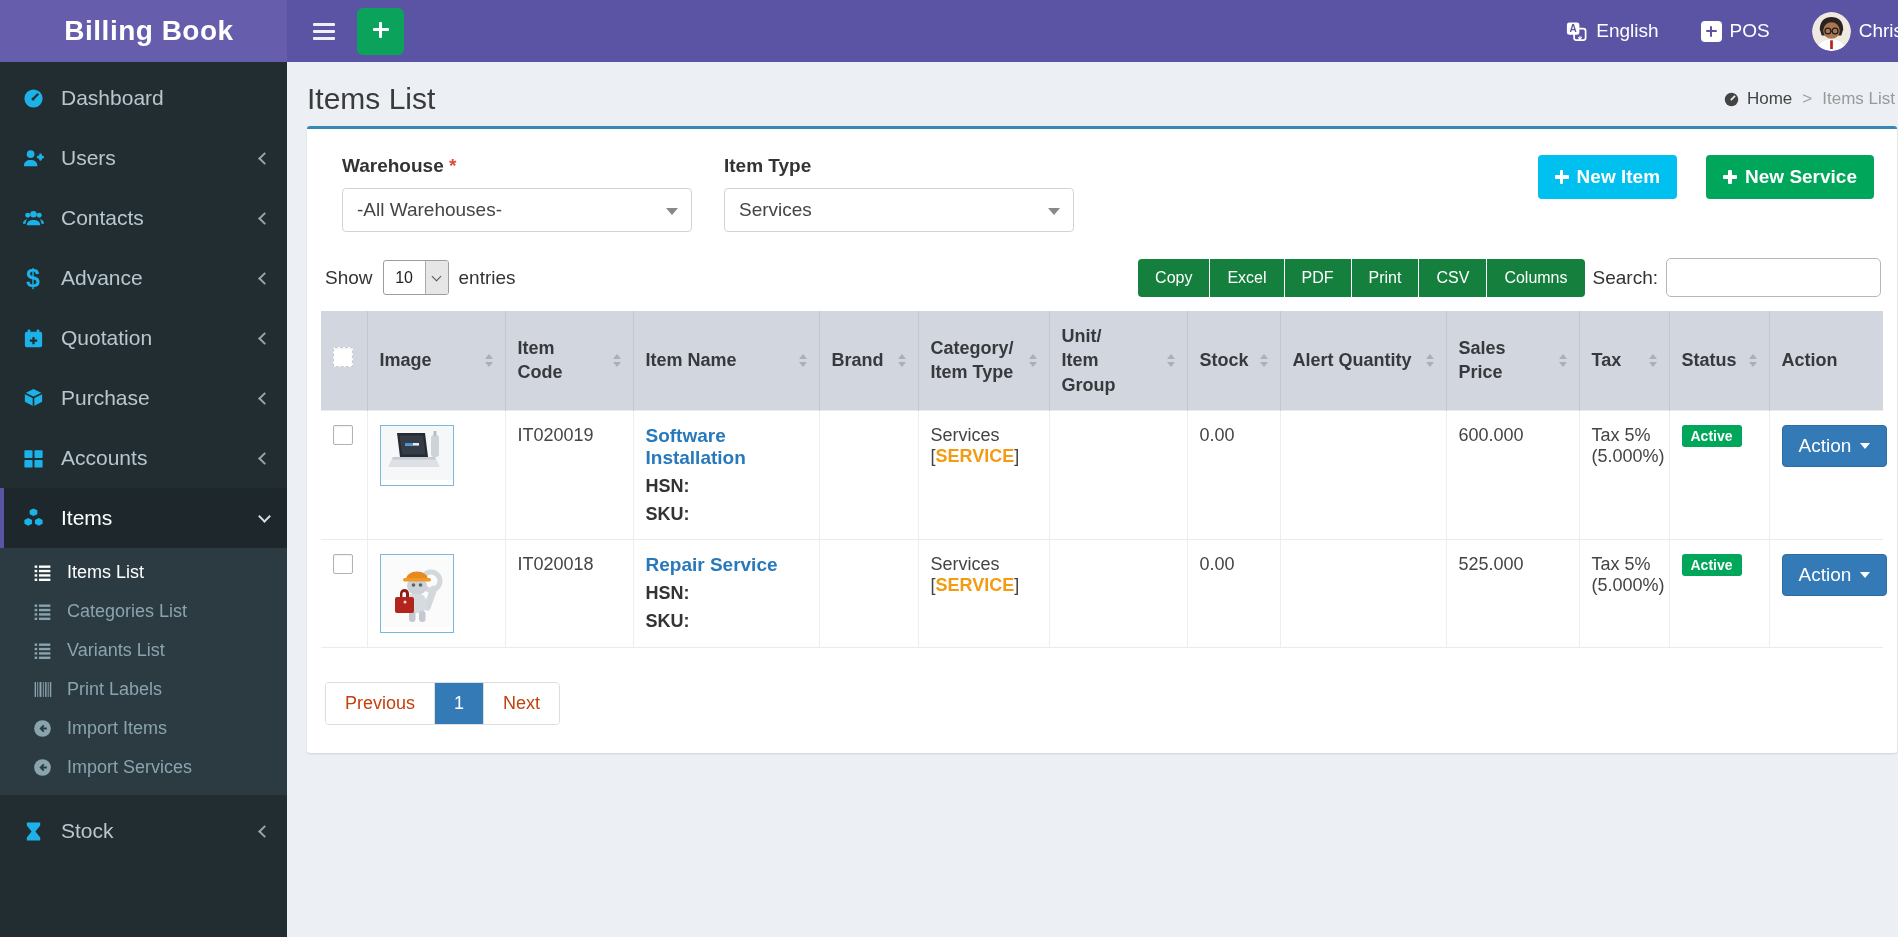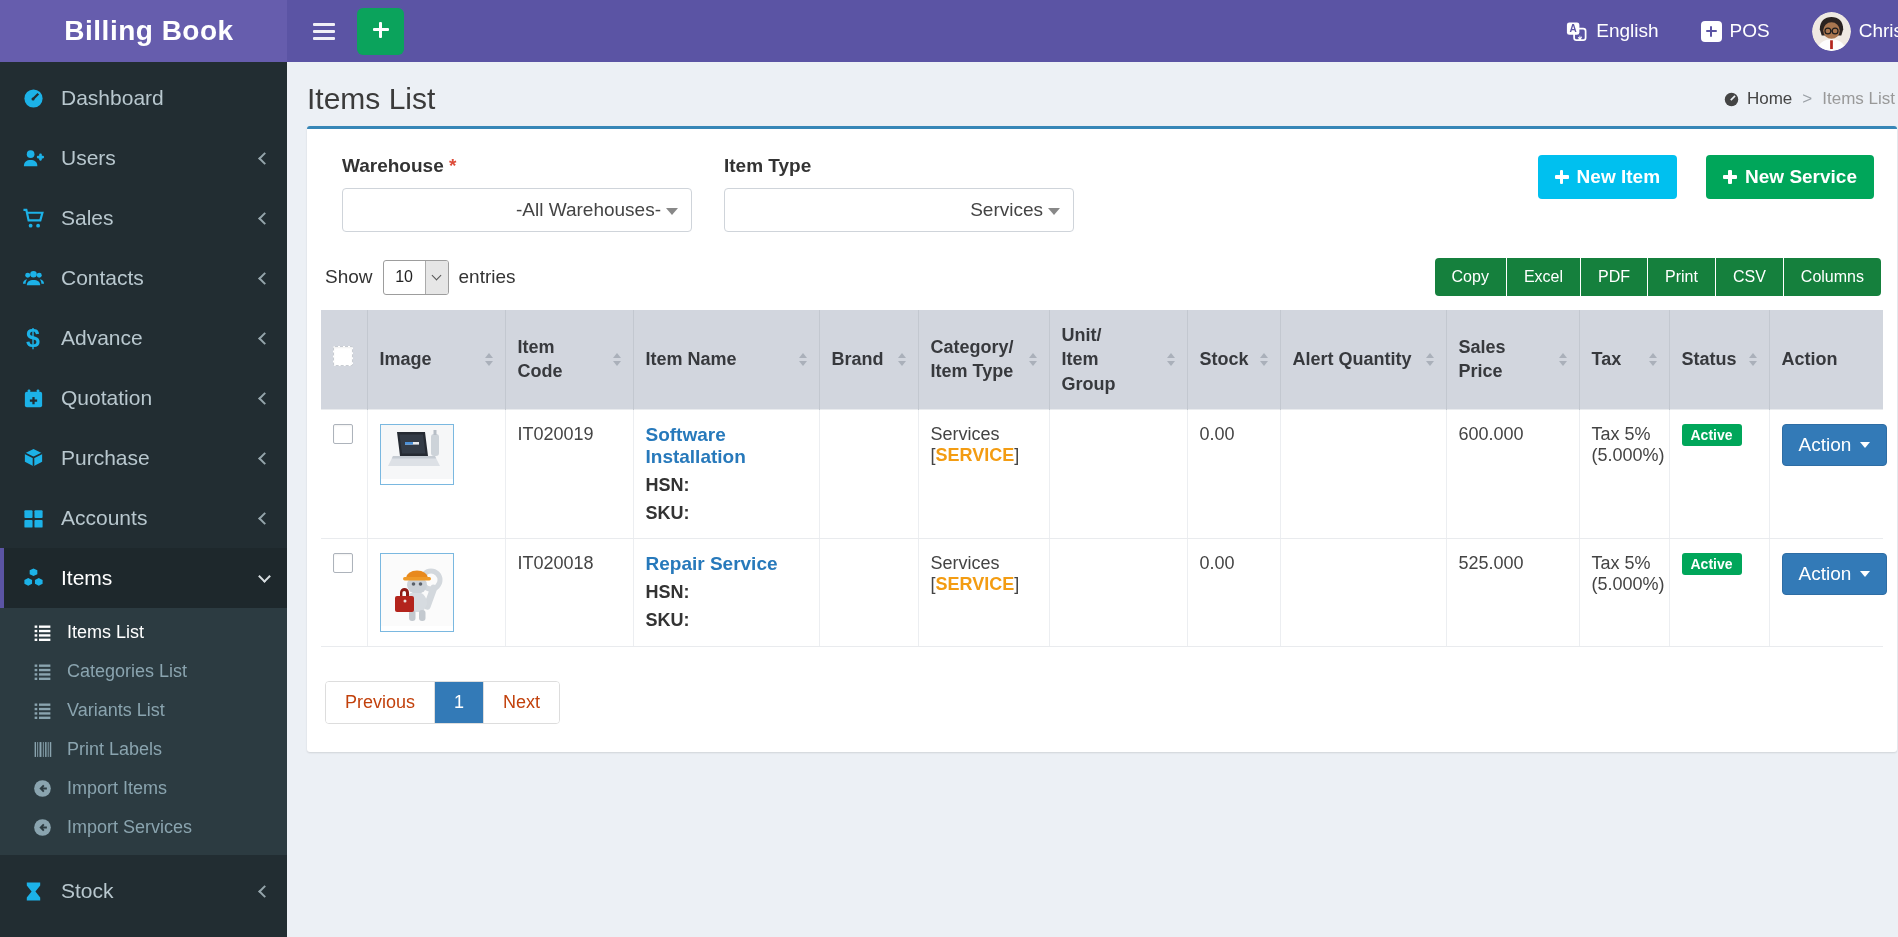--- a/index.html
+++ b/index.html
@@ -52,21 +52,21 @@
   .breadcrumb .current { color:#999; }
   .breadcrumb svg { width:17px; height:17px; fill:#444; }
 
   
   .box { background:#fff; border-top:3px solid #3787b7; border-radius:3px; box-shadow:0 1px 2px rgba(0,0,0,.12); min-height:572px; padding:26px 14px 28px; position:relative; }
   .filters { display:flex; align-items:flex-start; padding:0 8px 0 21px; margin-bottom:26px; }
   .field { width:350px; }
   .field + .field { margin-left:32px; }
   .field-label { font-size:19px; font-weight:bold; color:#333; margin-bottom:11px; }
   .req { color:#dd4b39; font-weight:bold; }
-  .select2 { height:44px; border:1px solid #cfd4da; border-radius:4px; background:#fff; display:flex; align-items:center; padding:0 30px 0 14px; font-size:19px; color:#444; cursor:pointer; position:relative;justify-content:flex-end; }
+  .select2 { height:44px; border:1px solid #cfd4da; border-radius:4px; background:#fff; display:flex; align-items:center; padding:0 30px 0 14px; font-size:19px; color:#444; cursor:pointer; position:relative; }
   .select2 .caret { position:absolute; right:13px; top:19px; width:0; height:0; border-left:6px solid transparent; border-right:6px solid transparent; border-top:7px solid #888; }
   .top-actions { margin-left:auto; display:flex; gap:29px; padding-right:1px; }
   .btn { border:none; border-radius:4px; cursor:pointer; font-family:inherit; }
   .btn-new { height:44px; padding:0 17px; color:#fff; font-size:19px; font-weight:bold; display:flex; align-items:center; gap:8px; }
   .btn-new .plus-icon { width:14px; height:14px; }
   .btn-new .plus-icon::before { top:5.4px; width:14px; height:3.2px; }
   .btn-new .plus-icon::after { left:5.4px; width:3.2px; height:14px; }
   .btn-info { background:#00c0ef; }
   .btn-success { background:#00a65a; }
 
@@ -135,31 +135,20 @@
     <li class="menu-item">
       <span class="micon">
           <svg viewBox="0 0 24 24">
             <circle cx="9" cy="7.5" r="4"></circle>
             <path d="M2 19.5c0-4 3-6 7-6s7 2 7 6v.5H2z"></path>
             <rect x="15.5" y="9.2" width="7.5" height="2.8" rx="1.2"></rect>
             <rect x="17.9" y="6.8" width="2.8" height="7.5" rx="1.2"></rect>
           </svg>
         </span>
       <span>Users</span>
-      <i class="chev left"></i>
-    </li>
-    <li class="menu-item">
-      <span class="micon">
-          <svg viewBox="0 0 24 24">
-            <path d="M1.5 3h3l2.4 11h12.2l2.2-8H6" fill="none" stroke="currentColor" stroke-width="2.3"></path>
-            <circle cx="9" cy="19.5" r="2"></circle>
-            <circle cx="16.8" cy="19.5" r="2"></circle>
-          </svg>
-        </span>
-      <span>Sales</span>
       <i class="chev left"></i>
     </li>
     <li class="menu-item">
       <span class="micon">
           <svg viewBox="0 0 24 24">
             <circle cx="6" cy="8.5" r="2.6"></circle>
             <circle cx="18" cy="8.5" r="2.6"></circle>
             <circle cx="12" cy="7.5" r="3.4"></circle>
             <path d="M5 19c0-3.4 3-5.4 7-5.4s7 2 7 5.4z"></path>
             <path d="M1 17.5c0-2.6 1.8-4.2 4.4-4.6-1 1.2-1.6 2.7-1.6 4.6zM23 17.5c0-2.6-1.8-4.2-4.4-4.6 1 1.2 1.6 2.7 1.6 4.6z"></path>
@@ -420,20 +409,24 @@
           <span>entries</span>
         </div>
         <div class="export-group">
           <button class="btn-export">Copy</button>
           <button class="btn-export">Excel</button>
           <button class="btn-export">PDF</button>
           <button class="btn-export">Print</button>
           <button class="btn-export">CSV</button>
           <button class="btn-export">Columns</button>
         </div>
+        <div class="search-group">
+          <span>Search:</span>
+          <input class="search-input" type="text" style="">
+        </div>
       </div>
 
       <table>
         <colgroup>
           <col style="width:46px">
             <col style="width:138px">
             <col style="width:128px">
             <col style="width:186px">
             <col style="width:99px">
             <col style="width:131px">

